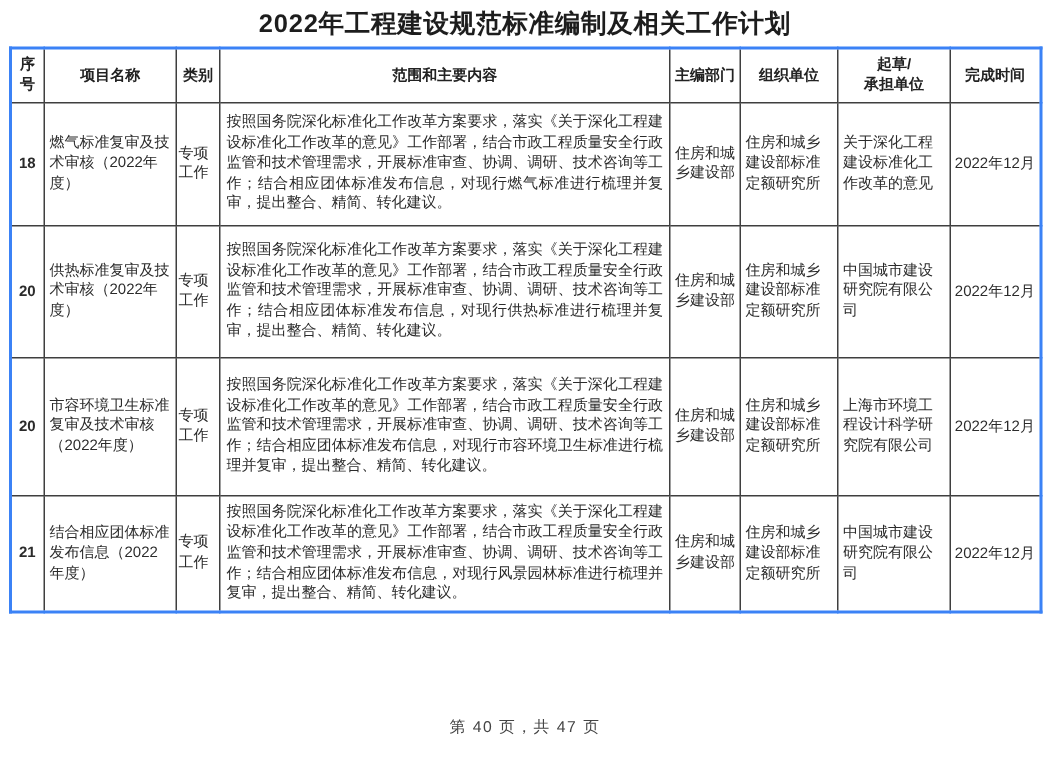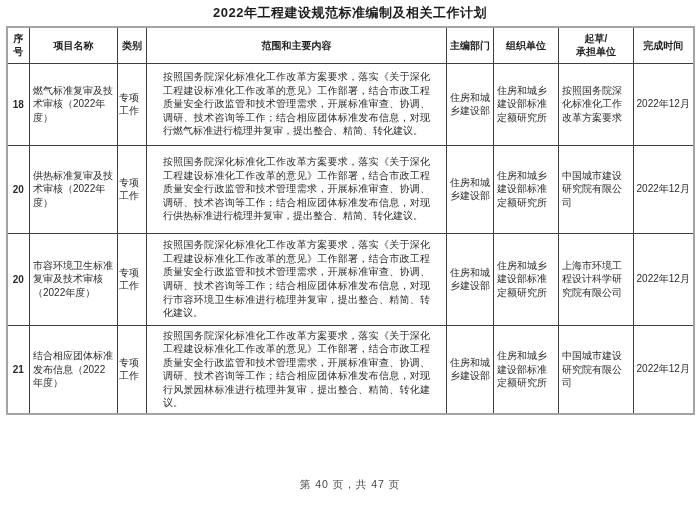--- a/index.html
+++ b/index.html
@@ -11,32 +11,32 @@
     position: relative;
     width: 700px;
     height: 509px;
     background: #ffffff;
     font-family: "Liberation Sans", "DejaVu Sans", sans-serif;
     color: #2b2b2b;
     overflow: hidden;
   }
   .title {
     text-align: center;
-    font-size: 13px;
+    font-size: 17px;
     font-weight: bold;
     color: #1d1d1d;
     padding-top: 4px;
     letter-spacing: 0.5px;
   }
   table.plan {
     border-collapse: collapse;
     table-layout: fixed;
     width: 687px;
     margin: 4px auto 0 auto;
-    border: 2px solid #a3a3a3;
+    border: 2px solid #3b82f6;
   }
   .plan th, .plan td {
     border: 1px solid #3f3f3f;
     font-size: 10px;
     vertical-align: middle;
     overflow: hidden;
     word-break: break-word;
   }
   .plan thead tr { height: 36px; }
   .plan tbody tr.r0 { height: 82px; }
@@ -50,21 +50,21 @@
     line-height: 13px;
     color: #222222;
   }
   .th-draft { white-space: pre-line; }
   .cell-seq  { text-align: center; padding: 1px; font-weight: bold; }
   .cell-name { text-align: left; padding: 12px 3px; line-height: 13.5px; }
   .cell-cat  { text-align: left; padding: 1px; line-height: 13.5px; }
   .cell-content {
     text-align: justify;
     text-justify: inter-ideograph;
-    padding: 3px 16px;
+    padding: 3px 4px;
     line-height: 13.6px;
   }
   .cell-dept, .cell-org, .cell-draft {
     text-align: left;
     padding: 2px 3px;
     line-height: 13.5px;
   }
   .cell-time { text-align: center; padding: 1px; }
   .footer {
     position: absolute;
@@ -110,21 +110,21 @@
       </tr>
     </thead>
     <tbody>
       <tr class="r0">
         <td class="cell-seq">18</td>
         <td class="cell-name">燃气标准复审及技术审核（2022年度）</td>
         <td class="cell-cat">专项工作</td>
         <td class="cell-content">按照国务院深化标准化工作改革方案要求，落实《关于深化工程建设标准化工作改革的意见》工作部署，结合市政工程质量安全行政监管和技术管理需求，开展标准审查、协调、调研、技术咨询等工作；结合相应团体标准发布信息，对现行燃气标准进行梳理并复审，提出整合、精简、转化建议。</td>
         <td class="cell-dept">住房和城乡建设部</td>
         <td class="cell-org">住房和城乡建设部标准定额研究所</td>
-        <td class="cell-draft">按照国务院深化标准化工作改革方案要求</td>
+        <td class="cell-draft">关于深化工程建设标准化工作改革的意见</td>
         <td class="cell-time">2022年12月</td>
       </tr>
       <tr class="r1">
         <td class="cell-seq">20</td>
         <td class="cell-name">供热标准复审及技术审核（2022年度）</td>
         <td class="cell-cat">专项工作</td>
         <td class="cell-content">按照国务院深化标准化工作改革方案要求，落实《关于深化工程建设标准化工作改革的意见》工作部署，结合市政工程质量安全行政监管和技术管理需求，开展标准审查、协调、调研、技术咨询等工作；结合相应团体标准发布信息，对现行供热标准进行梳理并复审，提出整合、精简、转化建议。</td>
         <td class="cell-dept">住房和城乡建设部</td>
         <td class="cell-org">住房和城乡建设部标准定额研究所</td>
         <td class="cell-draft">中国城市建设研究院有限公司</td>

